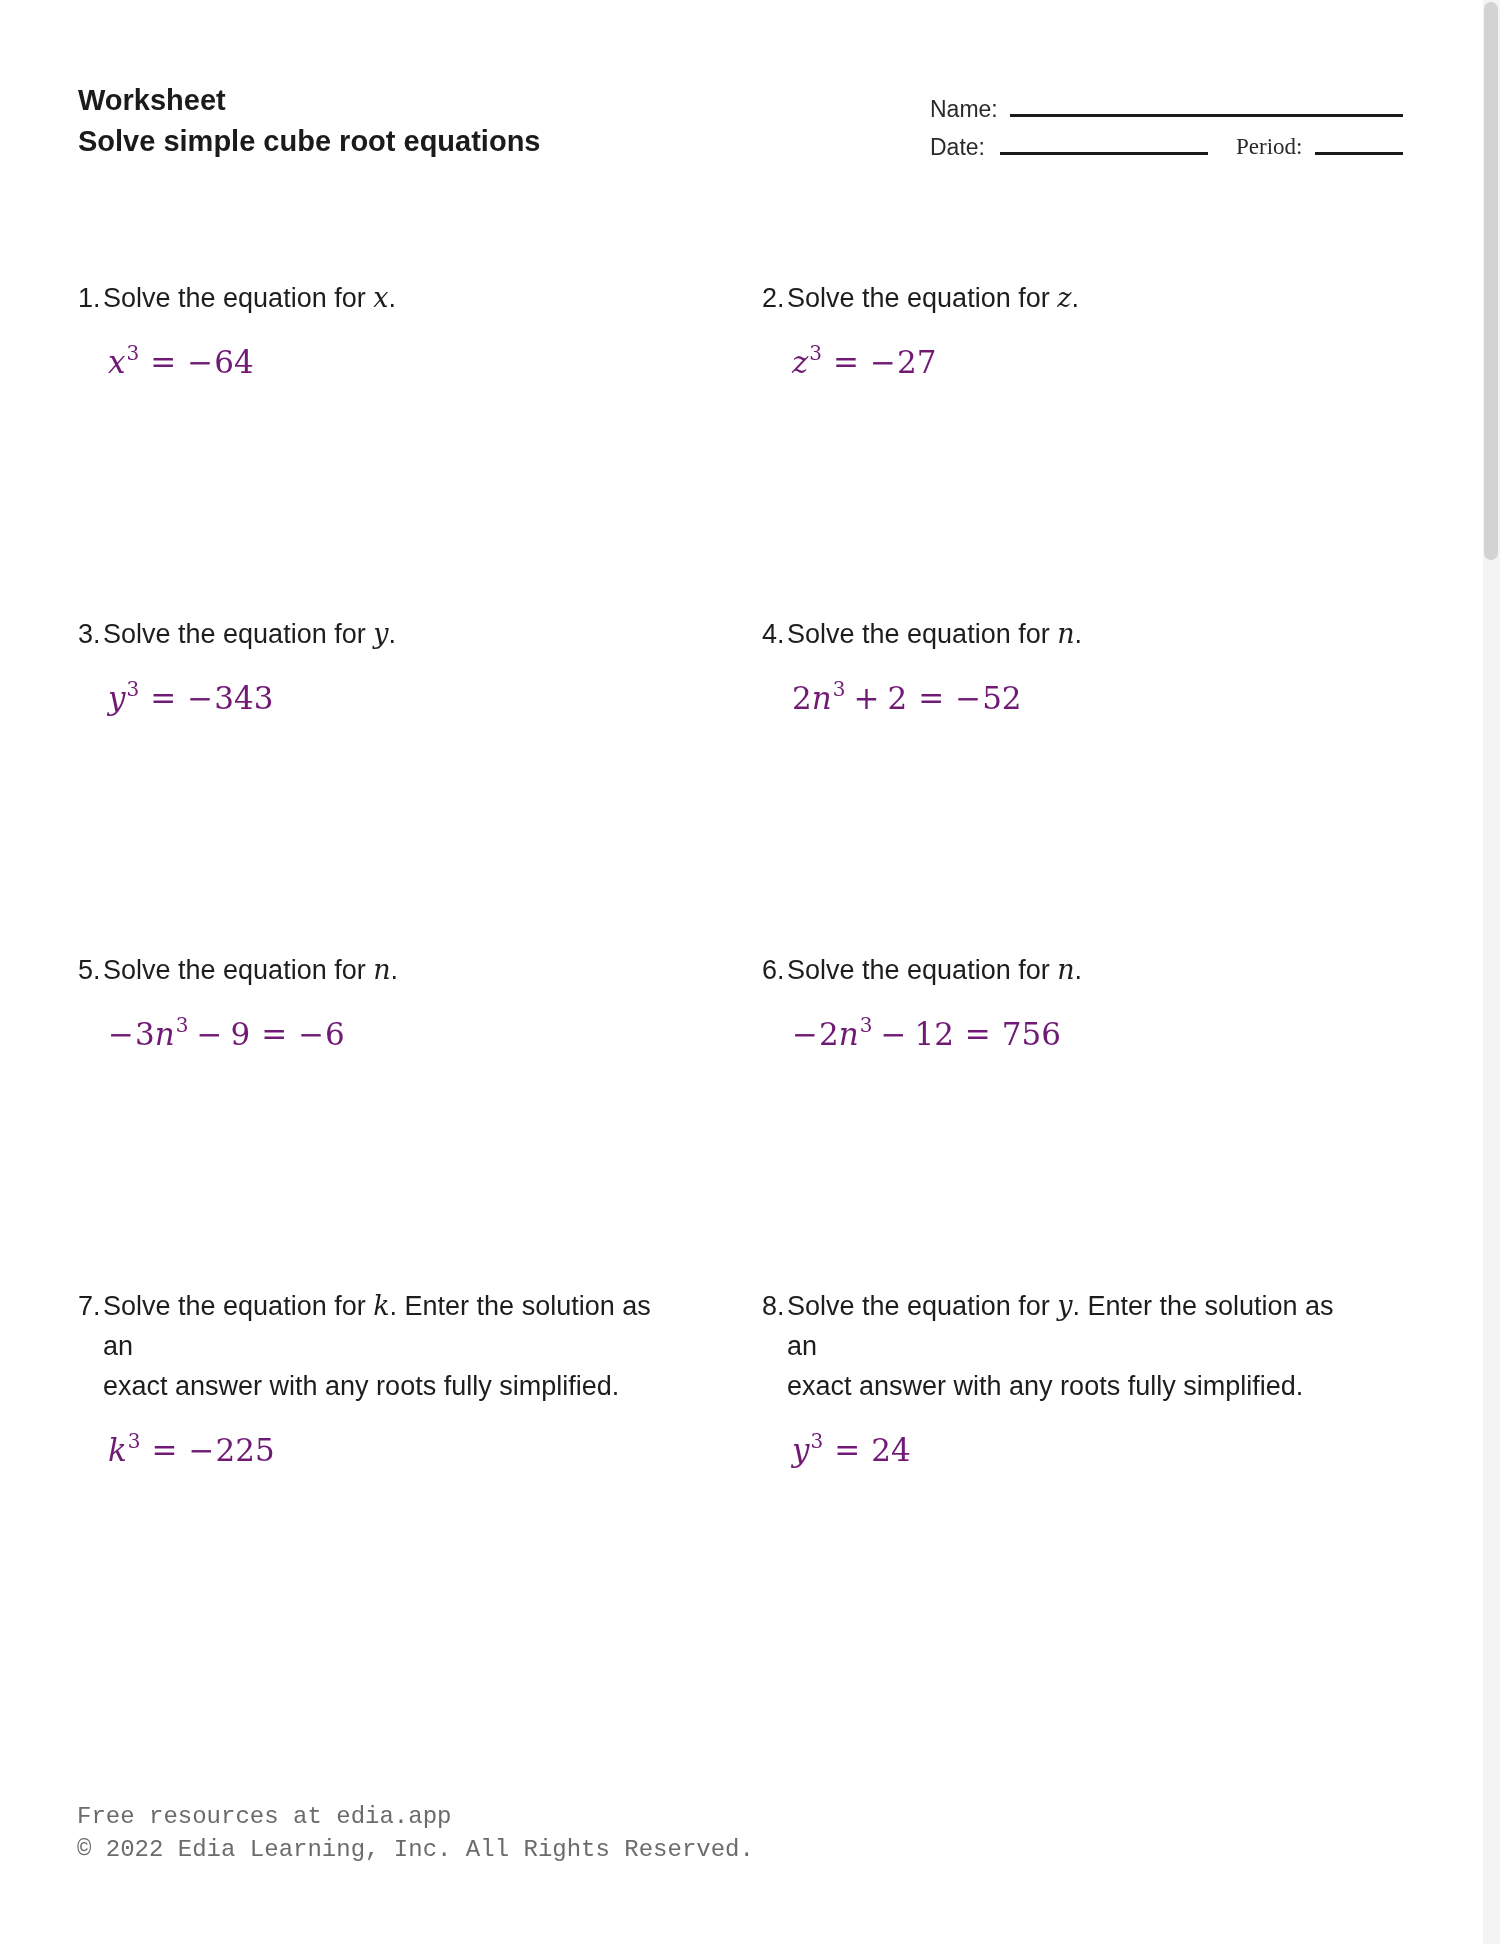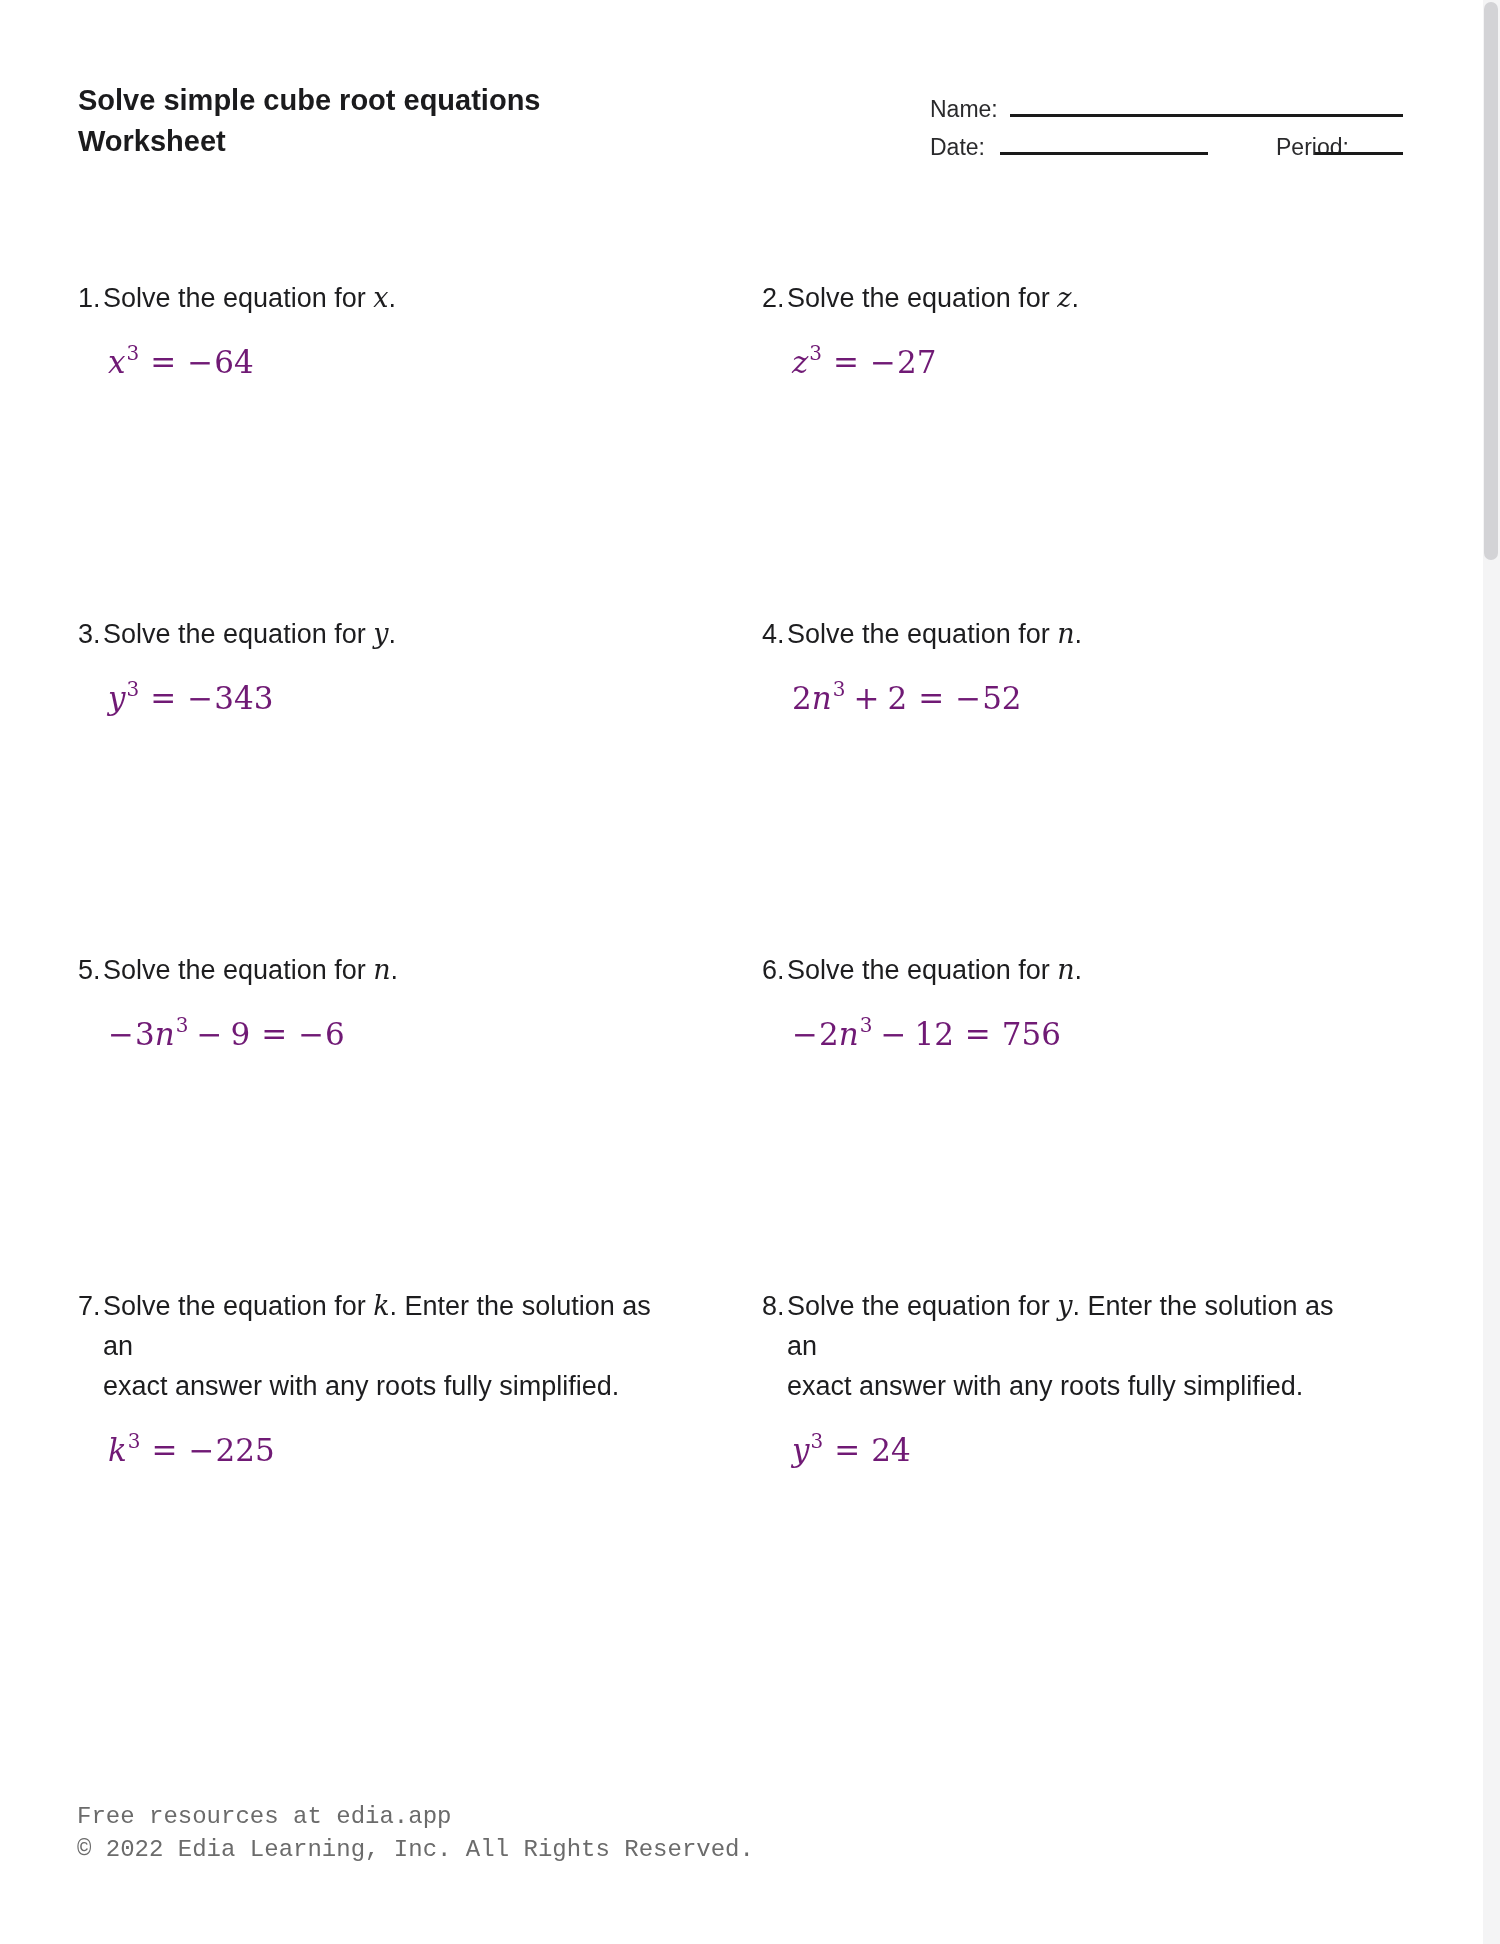--- a/index.html
+++ b/index.html
@@ -24,21 +24,21 @@
   }
   .blank-line {
     position: absolute;
     border-bottom: 3px solid #1a1a1a;
     height: 0;
   }
   #name-label   { left: 930px;  top: 96px;  }
   #name-line    { left: 1010px; top: 114px; width: 393px; }
   #date-label   { left: 930px;  top: 134px; }
   #date-line    { left: 1000px; top: 152px; width: 208px; }
-  #period-label { left: 1276px; top: 134px; }
+  #period-label { left: 1236px; top: 134px; font-family: Liberation Serif, serif; }
   #period-line  { left: 1315px; top: 152px; width: 88px;  }
 
   
   .problems-grid {
     position: absolute; left: 78px; top: 278px;
     display: grid;
     grid-template-columns: 684px 684px;
     grid-auto-rows: 336px;
   }
   .problem { overflow: visible; }
@@ -85,22 +85,22 @@
     position: absolute; left: 1px; top: 2px;
     width: 14px; height: 558px;
     border-radius: 7px;
     background: #d3d3d6;
   }
 </style>
 </head>
 <body>
 
 <div class="title-block">
+  <div>Worksheet</div>
   <div>Solve simple cube root equations</div>
-  <div>Worksheet</div>
 </div>
 
 <span class="field-label" id="name-label">Name:</span>
 <div class="blank-line" id="name-line"></div>
 
 <span class="field-label" id="date-label">Date:</span>
 <div class="blank-line" id="date-line"></div>
 
 <span class="field-label" id="period-label">Period:</span>
 <div class="blank-line" id="period-line"></div>

